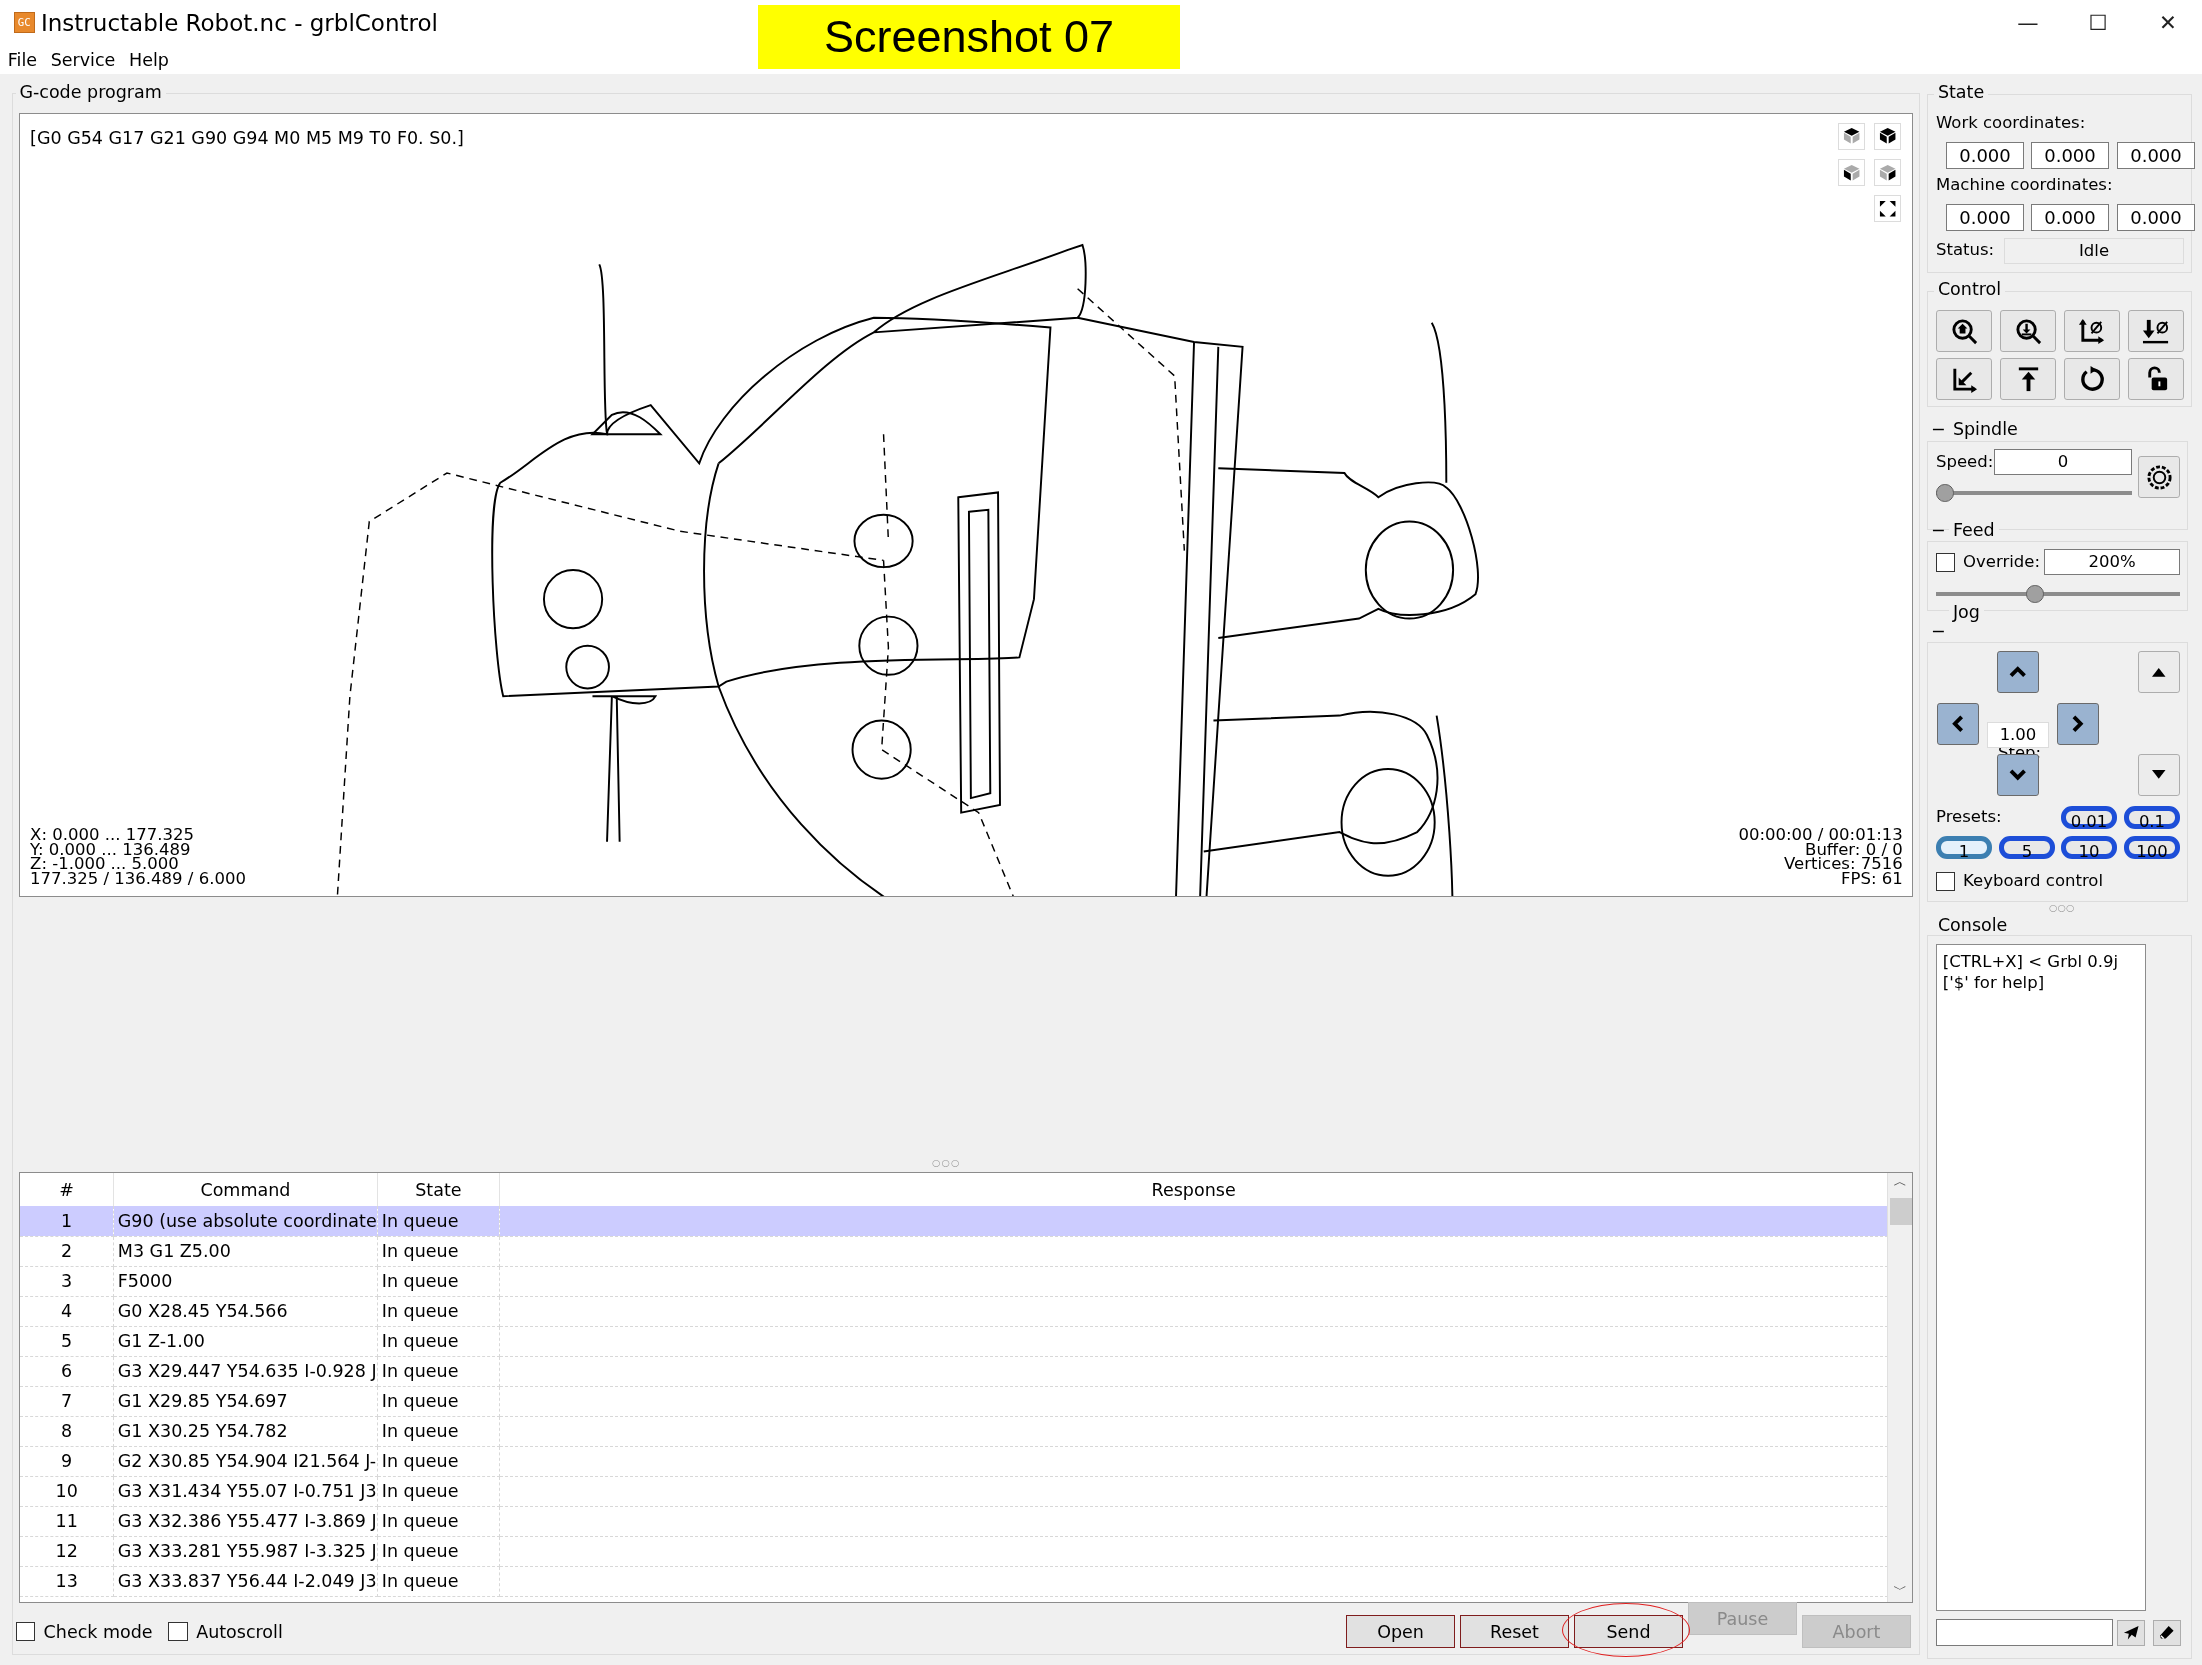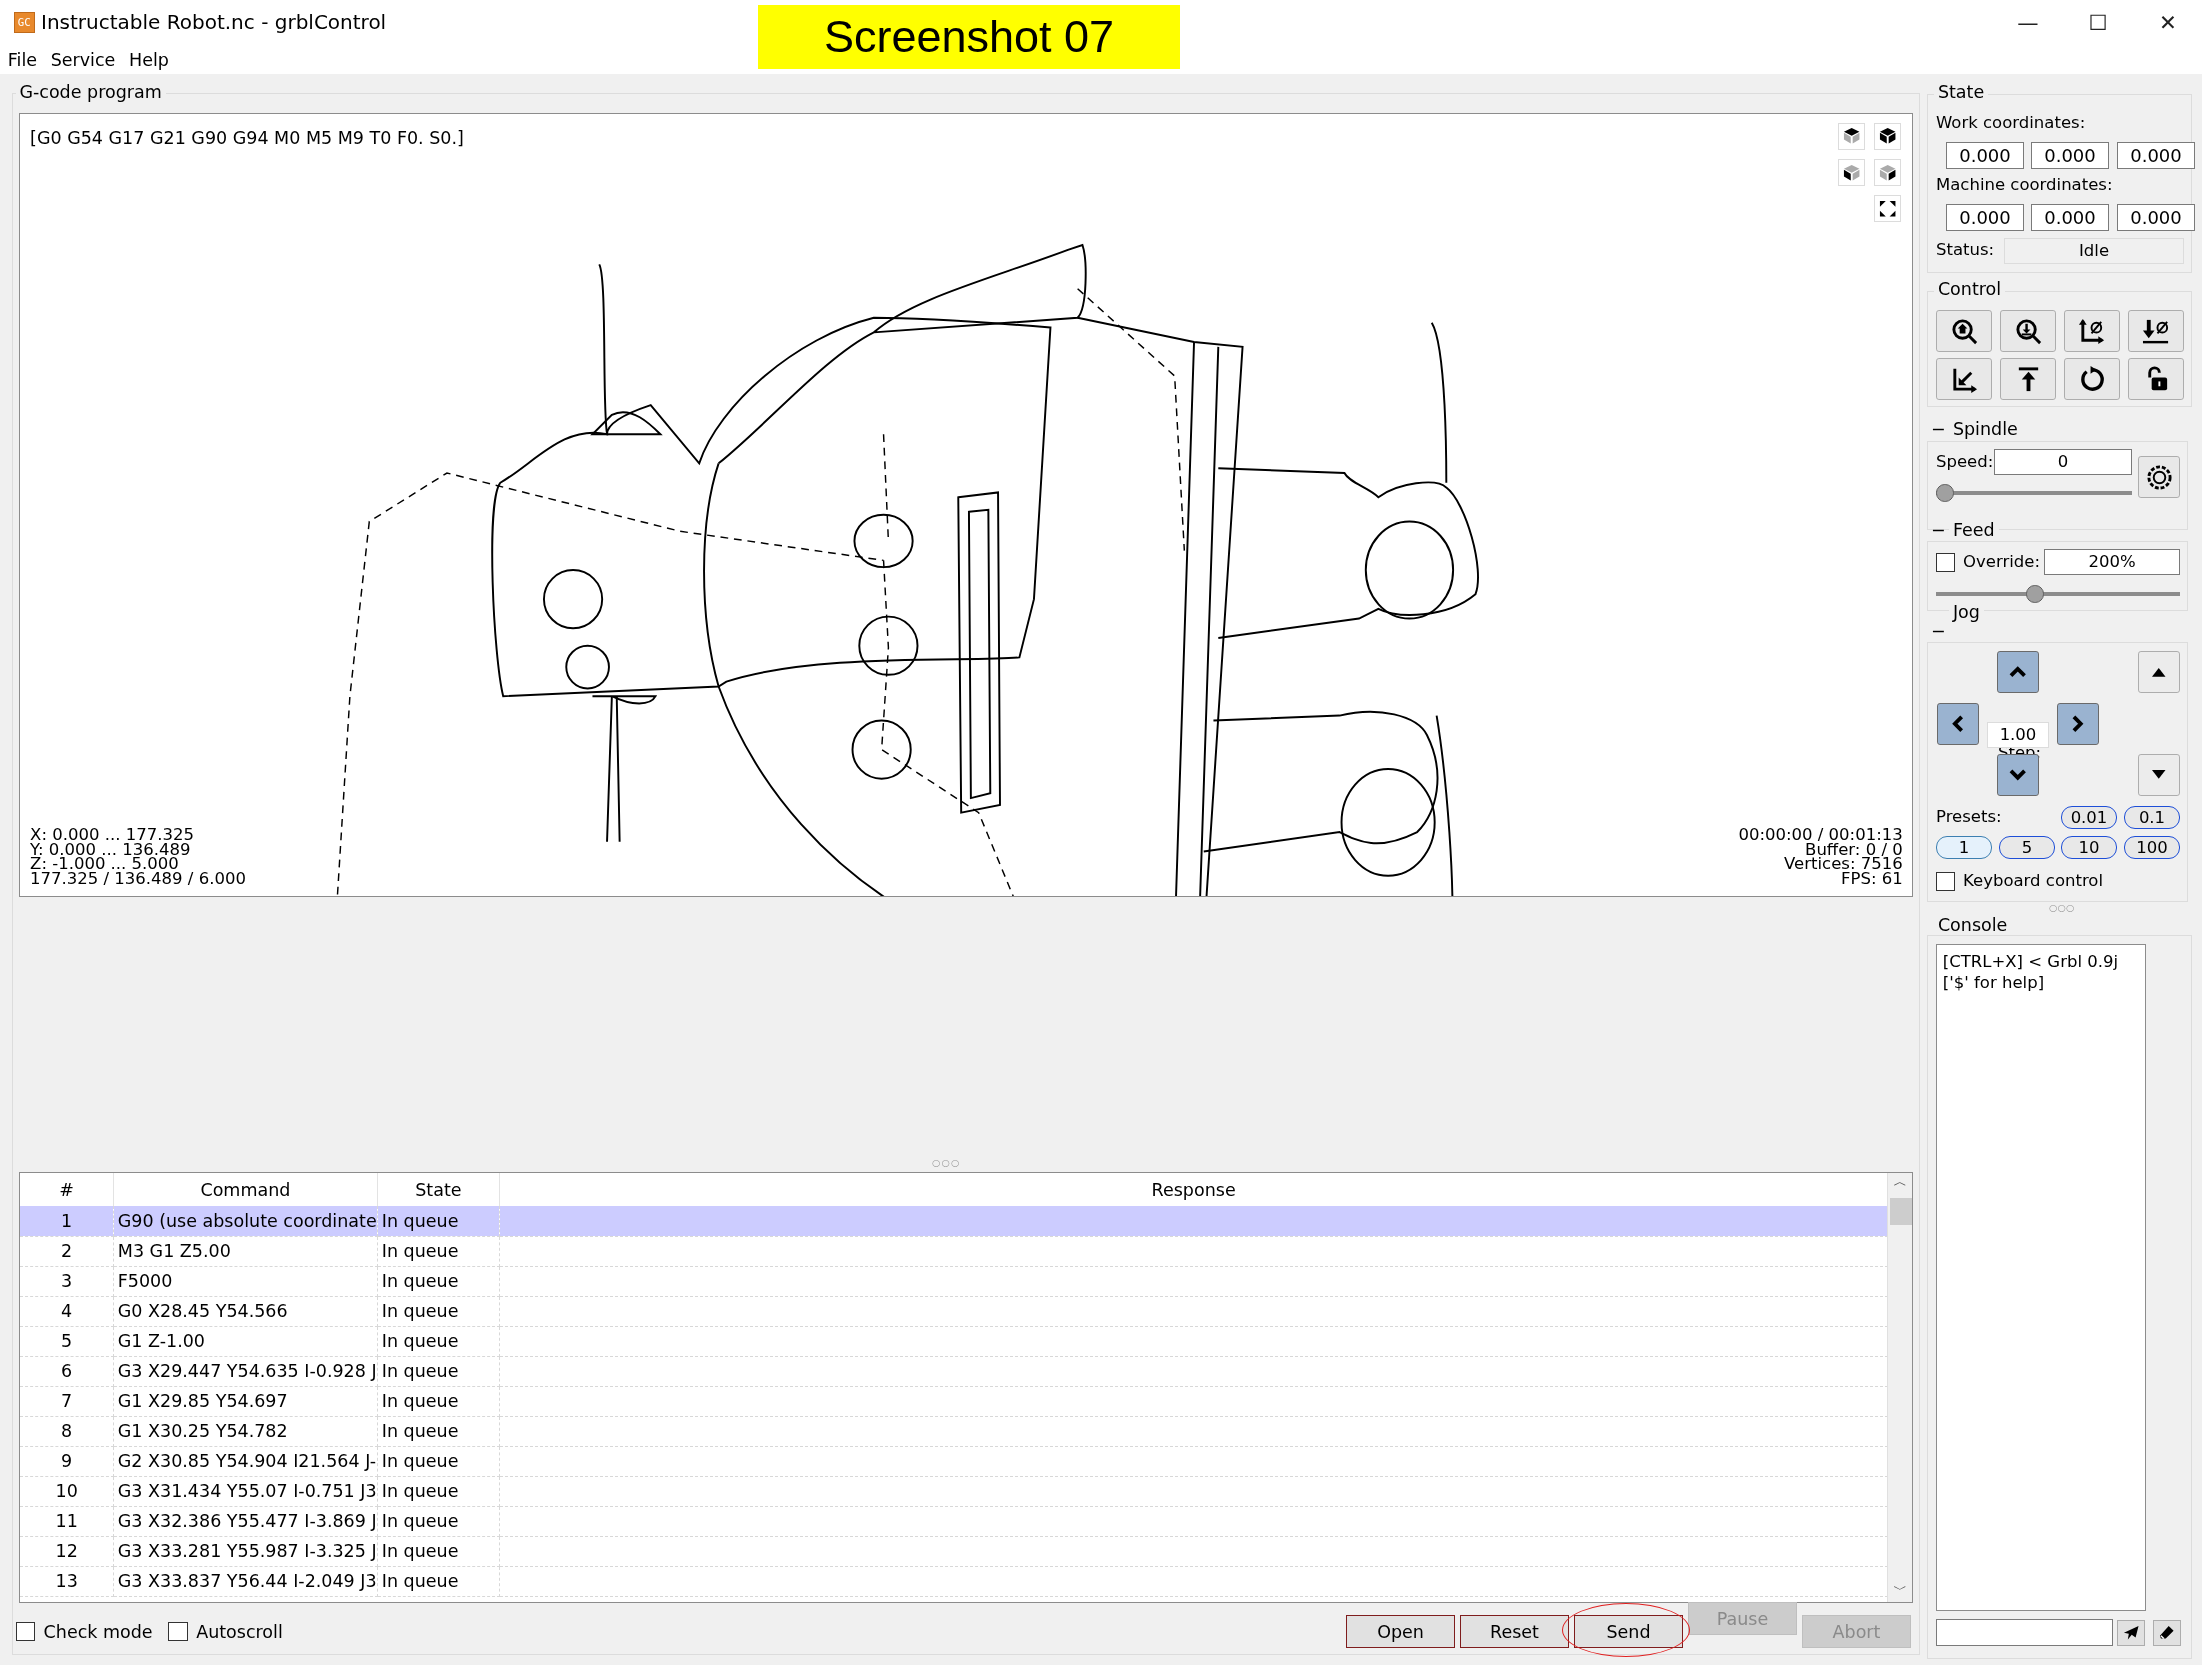--- a/index.html
+++ b/index.html
@@ -1,21 +1,21 @@
 <!DOCTYPE html>
 <html><head>
 <meta charset="utf-8">
 <style>
   * { box-sizing: border-box; margin: 0; padding: 0; }
   html, body { width: 2203px; height: 1665px; overflow: hidden; }
   body { background: #f0f0f0; font-family: "DejaVu Sans", sans-serif; font-size: 17.5px; color: #000; position: relative; }
 
   .titlebar { position: absolute; left: 0; top: 0; width: 2203px; height: 45px; background: #fff; }
   .app-icon { position: absolute; left: 13.6px; top: 11.6px; width: 21.3px; height: 21.3px; background: #e8892c; border: 1px solid #c06a1a; color: #fff; font-size: 10.7px; line-height: 19.4px; text-align: center; font-family: "DejaVu Sans Mono", monospace; }
-  .title-text { position: absolute; left: 41px; top: 9.7px; font-size: 20px; }
+  .title-text { position: absolute; left: 41px; top: 9.7px; font-size: 23px; }
   .win-btn { position: absolute; top: 0; width: 70px; height: 45px; display: flex; align-items: center; justify-content: center; font-size: 21.3px; color: #222; }
   .annot { position: absolute; left: 758px; top: 4.9px; width: 422px; height: 64px; background: #ffff00; font-family: "Liberation Sans", sans-serif; font-size: 45px; line-height: 64px; text-align: center; z-index: 5; }
 
   .menubar { position: absolute; left: 0; top: 45px; width: 2203px; height: 29px; background: #fff; display: flex; align-items: center; padding-left: 7.8px; }
   .menu-item { margin-right: 13.6px; font-size: 17.5px; }
 
   .group-title { position: absolute; font-size: 17.5px; background: #f0f0f0; padding: 0 3.9px; }
   .group-frame { position: absolute; border: 1px solid #dcdcdc; }
 
   
@@ -50,21 +50,21 @@
   .rp-label { position: absolute; font-size: 16.5px; }
   .coord { position: absolute; width: 78px; height: 27px; border: 1px solid #7a7a7a; background: #fff; font-size: 18px; text-align: center; line-height: 25px; margin-left: 10px; }
   .status-box { position: absolute; left: 2004px; top: 238px; width: 180px; height: 26px; border: 1px solid #dcdcdc; background: #f0f0f0; text-align: center; line-height: 24px; font-size: 16.5px; }
   .ctrl-btn { position: absolute; width: 56px; height: 42px; border: 1px solid #adadad; background: #e8e8e8; border-radius: 2.9px; display: flex; align-items: center; justify-content: center; }
   .collapse { position: absolute; font-size: 17.5px; }
   .field { position: absolute; background: #fff; border: 1px solid #7a7a7a; text-align: center; font-size: 16.5px; }
   .slider-track { position: absolute; height: 3.9px; background: #8c8c8c; }
   .slider-handle { position: absolute; width: 17.5px; height: 17.5px; border-radius: 50%; background: #a0a0a0; border: 1px solid #606060; }
   .jog-btn { position: absolute; width: 42px; height: 42px; border: 1px solid #6a6a6a; border-radius: 2.9px; background: #9ab3d0; display: flex; align-items: center; justify-content: center; }
   .jog-btn.z { background: #ececec; border-color: #adadad; }
-  .preset { position: absolute; height: 23px; width: 56px; border: 1px solid #1d4ed8; background: #e8e8e8; border-radius: 11px; text-align: center; font-size: 16.5px; line-height: 21.3px; }
+  .preset { position: absolute; height: 23px; width: 56px; border: 5px solid #1d4ed8; background: #e8e8e8; border-radius: 11px; text-align: center; font-size: 16.5px; line-height: 21.3px; }
   .preset.active { border-color: #3c7fb1; background: #e5f1fb; }
   .console { position: absolute; left: 1936px; top: 944px; width: 210px; height: 667px; background: #fff; border: 1px solid #8c8c8c; padding: 5.8px; font-size: 16.5px; line-height: 21.3px; }
   .console-input { position: absolute; left: 1936px; top: 1619px; width: 177px; height: 27px; background: #fff; border: 1px solid #7a7a7a; }
   .small-btn { position: absolute; top: 1620px; width: 28px; height: 26px; border: 1px solid #adadad; background: #e1e1e1; display: flex; align-items: center; justify-content: center; }
 </style>
 </head>
 <body>
 
 <div class="titlebar">
   <div class="app-icon">GC</div>

